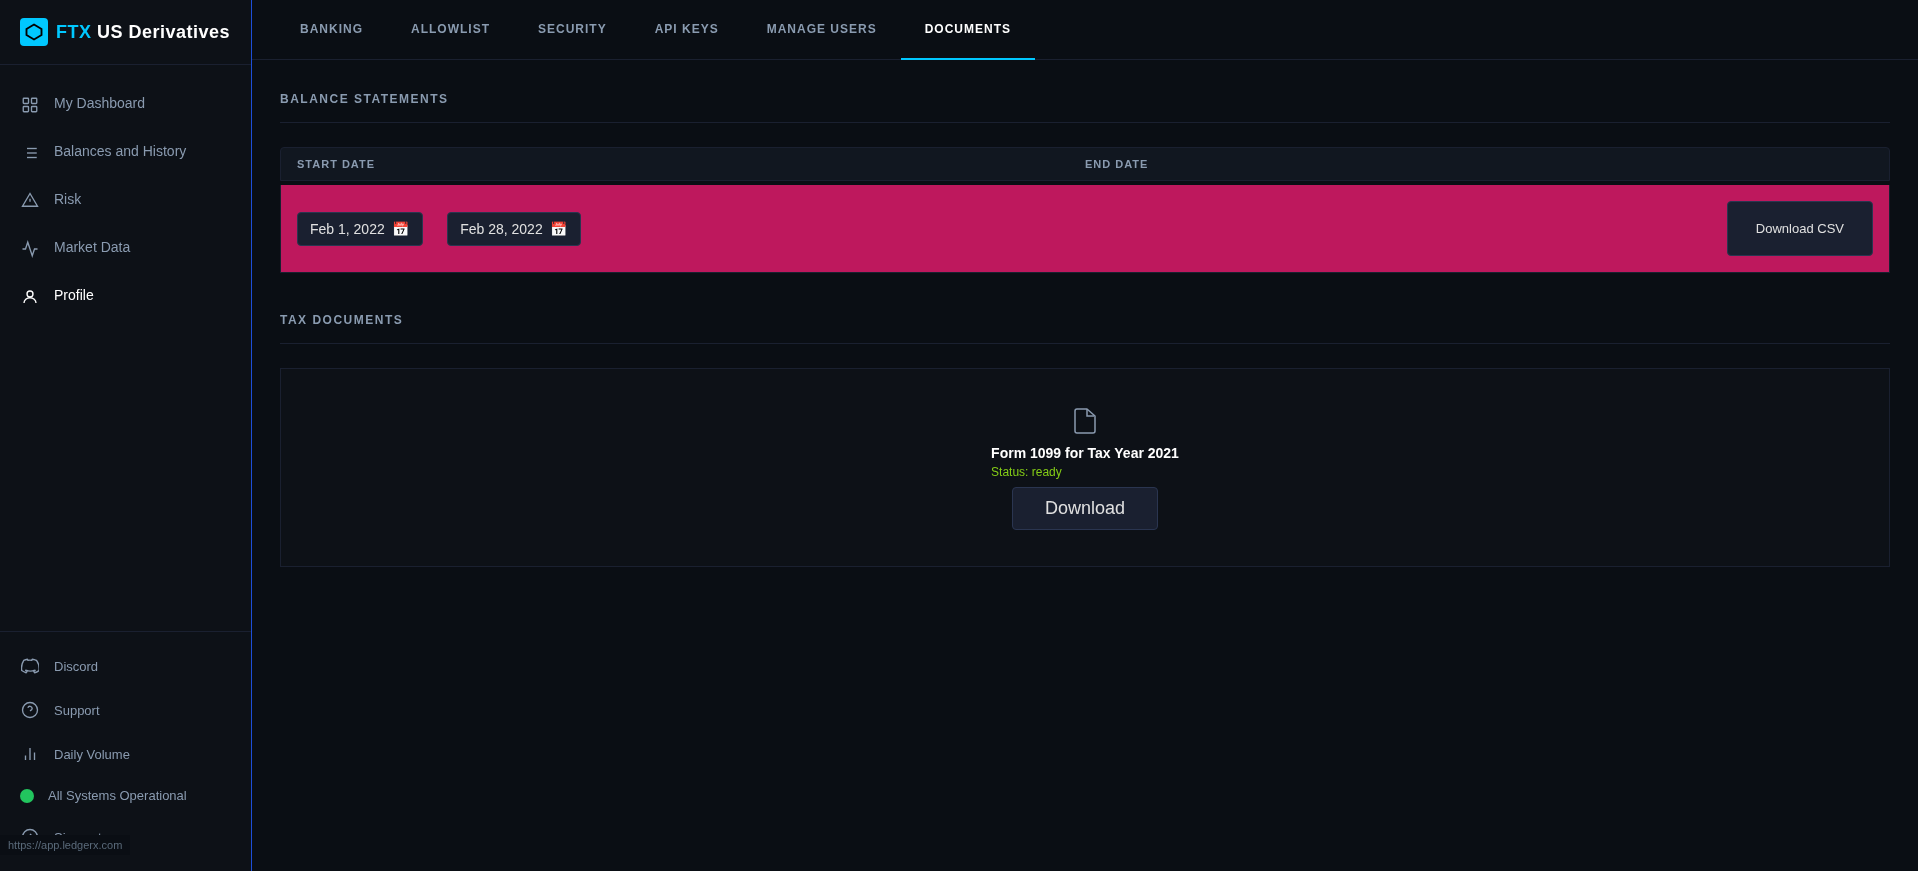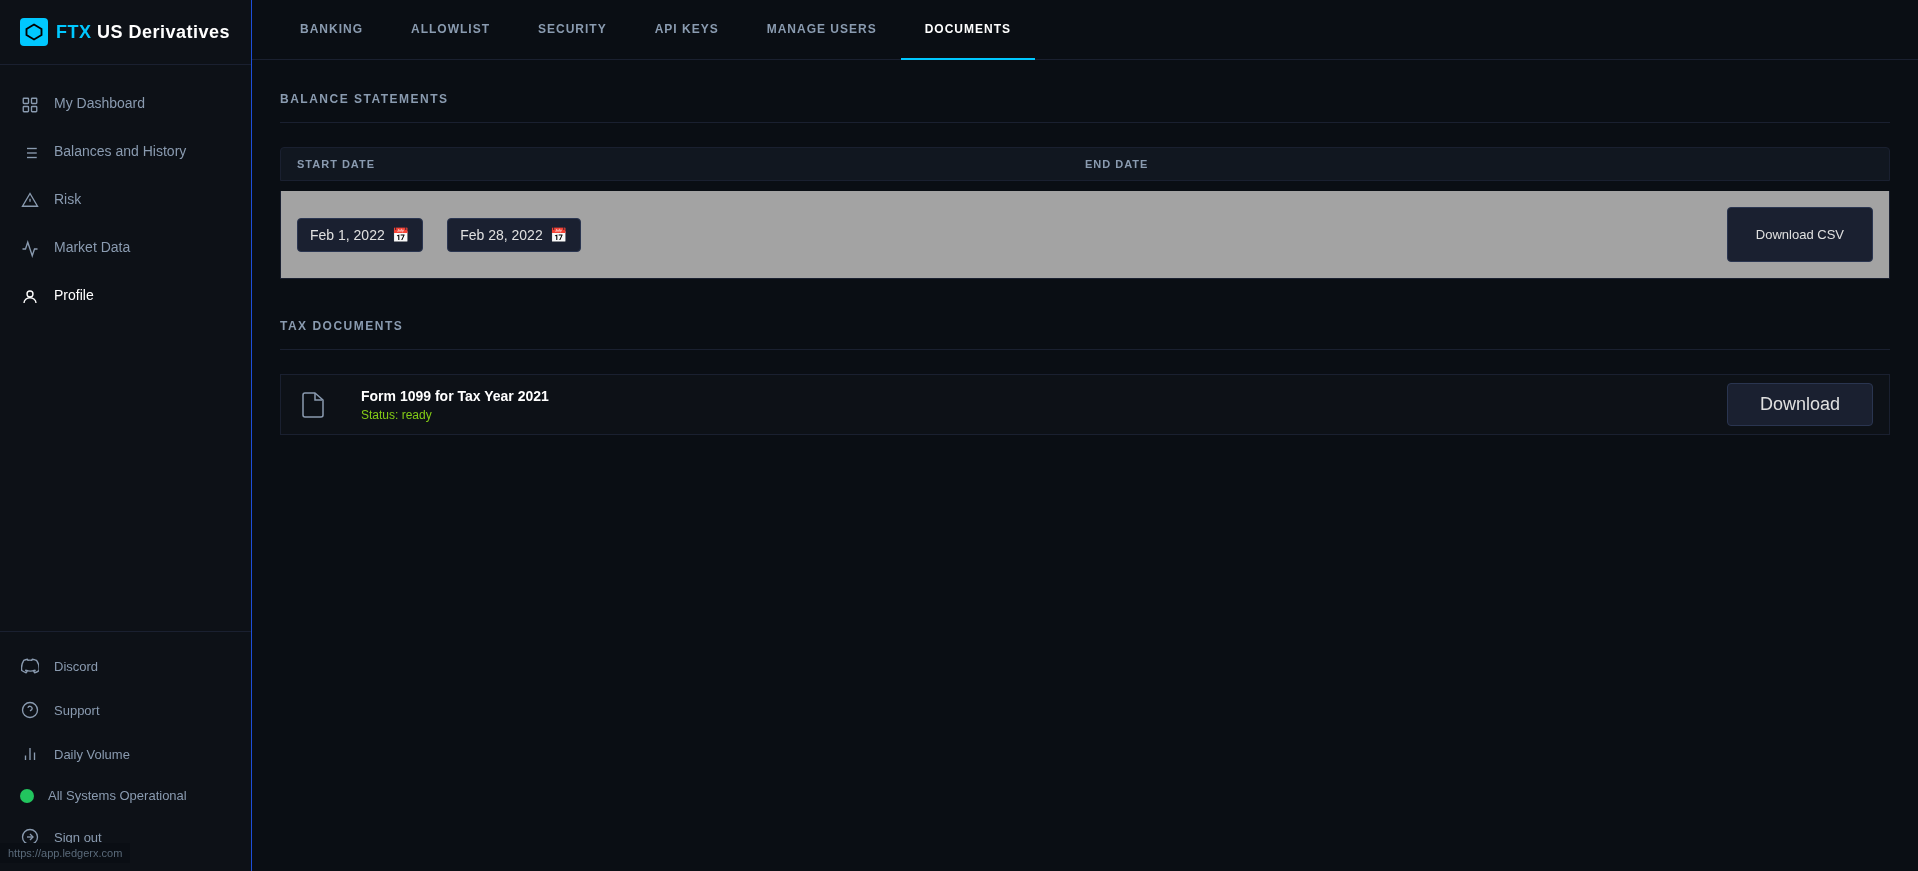--- a/index.html
+++ b/index.html
@@ -181,40 +181,40 @@
     
     .balance-section {
       margin-bottom: 40px;
     }
 
     .date-table-header {
       display: flex;
       background: #111720;
       padding: 10px 16px;
       border-radius: 4px 4px 0 0;
-      margin-bottom: 10px;
+      margin-bottom: 4px;
       border: 1px solid #1a2030;
     }
 
     .date-col-header {
       font-size: 11px;
       font-weight: 600;
       letter-spacing: 1px;
       text-transform: uppercase;
       color: #8a9bb0;
       flex: 1;
     }
 
     .date-row {
       display: flex;
       align-items: center;
       padding: 16px;
       border: 1px solid #1a2030;
       border-top: none;
-      background: #a3a3a3;
+      background: #be185d;
       gap: 24px;
     }
 
     .date-input-wrapper {
       display: flex;
       align-items: center;
       gap: 8px;
       background: #1a2030;
       border: 1px solid #2a3550;
       border-radius: 4px;
@@ -242,25 +242,26 @@
     }
 
     
     .tax-section {
       margin-bottom: 24px;
     }
 
     .tax-row {
       display: flex;
       align-items: center;
-      padding: 8px 16px;
+      padding: 36px 16px;
       border: 1px solid #1a2030;
       background: #0d1117;
       border-radius: 0;
-      gap: 32px;
+      gap: 8px;
+      flex-direction: column;
     }
 
     .doc-icon {
       width: 32px;
       height: 32px;
       display: flex;
       align-items: center;
       justify-content: center;
       color: #8a9bb0;
       flex-shrink: 0;
@@ -300,21 +301,21 @@
       font-weight: 500;
       cursor: pointer;
     }
 
     
     .status-bar {
       font-size: 11px;
       color: #5a6a7a;
       padding: 4px 8px;
       position: fixed;
-      bottom: 8px;
+      bottom: 16px;
       left: 0;
       background: #0a0e14;
       z-index: 10;
     }
 
     
     .app-layout {
       display: flex;
       width: 100%;
       height: 100%;

